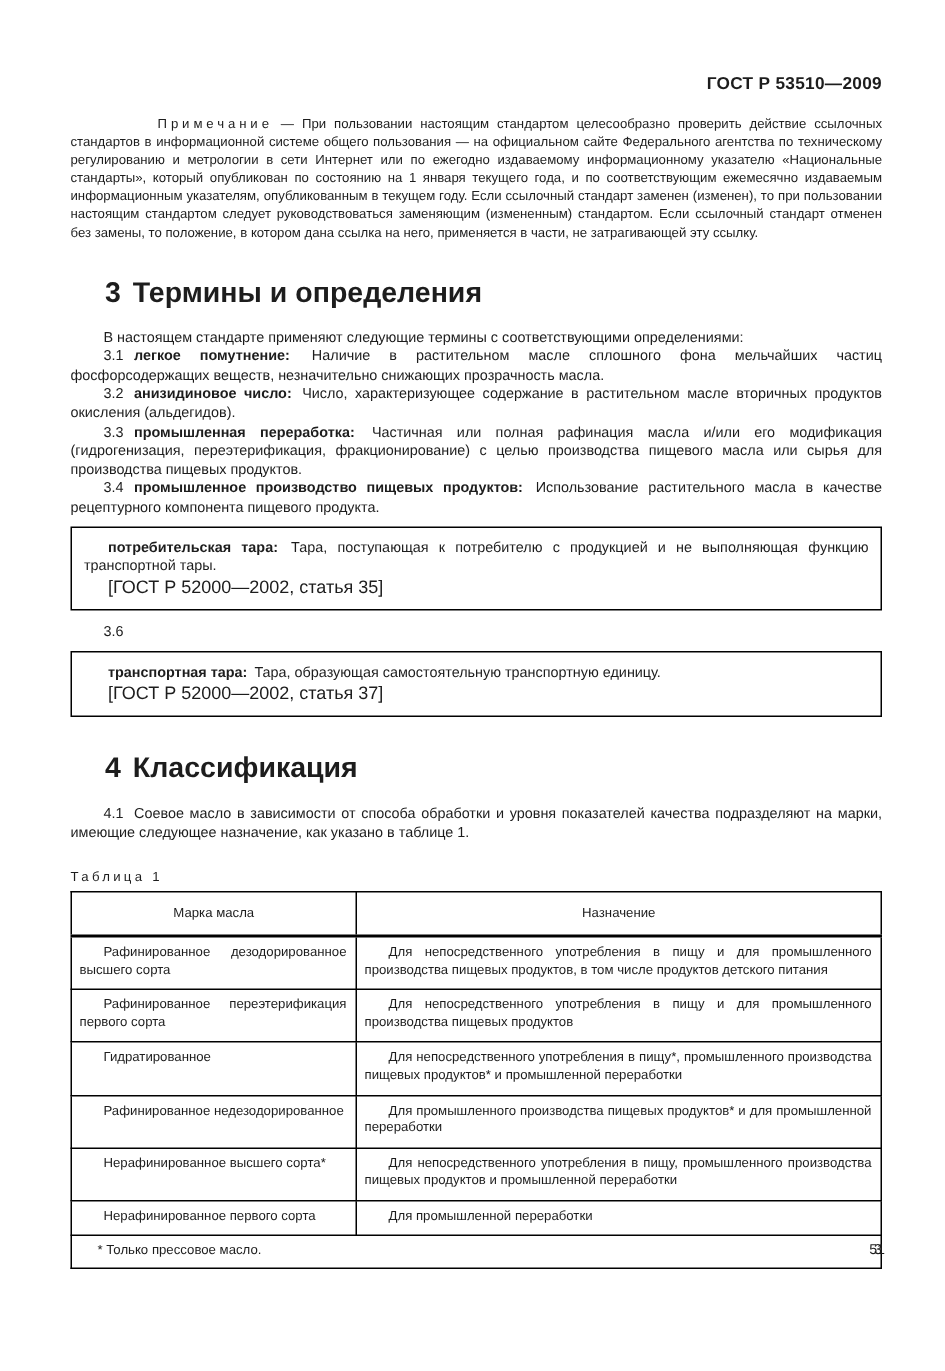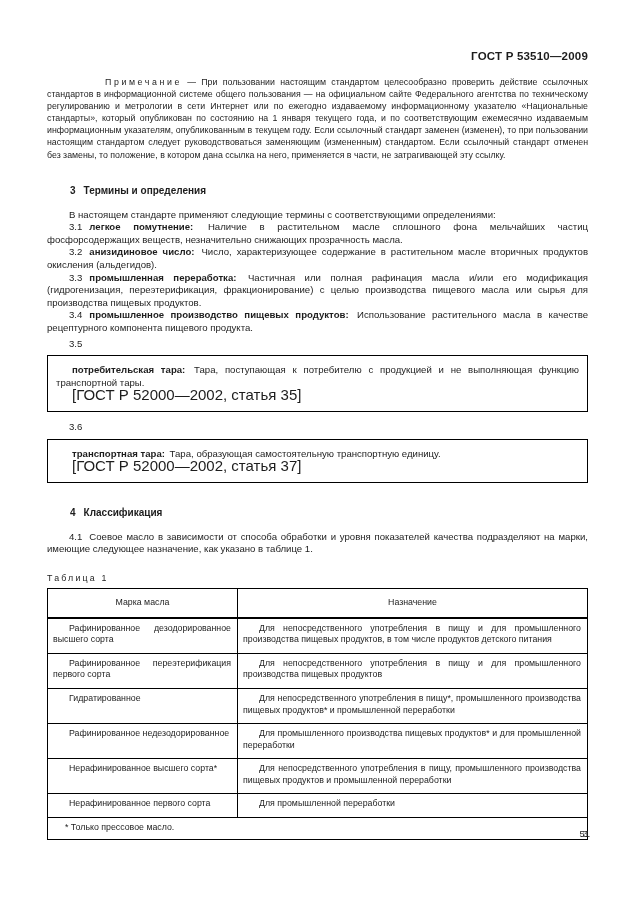--- a/index.html
+++ b/index.html
@@ -18,39 +18,39 @@
   .doc-header { text-align:right; font-weight:bold; font-size:11.5px; letter-spacing:0.2px; }
 
   p { margin:0; }
   .note {
     margin-top:14px;
     font-size:8.8px; line-height:12.1px;
     text-align:justify; text-indent:22px;
   }
   .note .note-label { letter-spacing:2.6px;padding-left:36px; }
 
-  .sec-title { margin:24px 0 13px 23px; font-size:10px; font-weight:bold; }
+  .sec-title { margin:24px 0 13px 23px; font-size:19px; font-weight:bold; }
   .sec-title .sec-num { margin-right:8px; }
 
   .para {
     font-size:9.6px; line-height:12.6px;
     text-align:justify; text-indent:22px;
   }
   .para .num { margin-right:7px; }
   .para b { margin-right:2px; }
 
   .clause-num { font-size:9.6px; line-height:12.6px; text-indent:22px; margin-top:3px; }
 
   .def-box {
     border:1px solid #000;
     margin:5px 0 9px 0;
     padding:8px 8px 9px 8px;
   }
   .def-box .para { text-indent:16px; }
-  .def-box .source { font-size:15px; line-height:12.6px; text-indent:16px; text-align:left; }
+  .def-box .source { font-size:12px; line-height:12.6px; text-indent:16px; text-align:left; }
 
   .tbl-caption { margin:17px 0 5px 0; font-size:8.8px; letter-spacing:2.2px; }
 
   table.gost {
     width:100%;
     border-collapse:collapse;
     border:1.5px solid #000;
     font-size:8.8px; line-height:11.6px;
   }
   table.gost th {
@@ -93,21 +93,20 @@
     <p class="para">В настоящем стандарте применяют следующие термины с соответствующими определениями:</p>
 
     <p class="para"><span class="num">3.1</span><b>легкое помутнение:</b> <span>Наличие в растительном масле сплошного фона мельчайших частиц фосфорсодержащих веществ, незначительно снижающих прозрачность масла.</span></p>
 
     <p class="para"><span class="num">3.2</span><b>анизидиновое число:</b> <span>Число, характеризующее содержание в растительном масле вторичных продуктов окисления (альдегидов).</span></p>
 
     <p class="para"><span class="num">3.3</span><b>промышленная переработка:</b> <span>Частичная или полная рафинация масла и/или его модификация (гидрогенизация, переэтерификация, фракционирование) с целью производства пищевого масла или сырья для производства пищевых продуктов.</span></p>
 
     <p class="para"><span class="num">3.4</span><b>промышленное производство пищевых продуктов:</b> <span>Использование растительного масла в качестве рецептурного компонента пищевого продукта.</span></p>
 
-    <p class="clause-num">3.5</p>
     <div class="def-box">
       <p class="para"><b>потребительская тара:</b> <span>Тара, поступающая к потребителю с продукцией и не выполняющая функцию транспортной тары.</span></p>
       <p class="source">[ГОСТ Р 52000—2002, статья 35]</p>
     </div>
 
     <p class="clause-num">3.6</p>
     <div class="def-box">
       <p class="para"><b>транспортная тара:</b> <span>Тара, образующая самостоятельную транспортную единицу.</span></p>
       <p class="source">[ГОСТ Р 52000—2002, статья 37]</p>
     </div>

